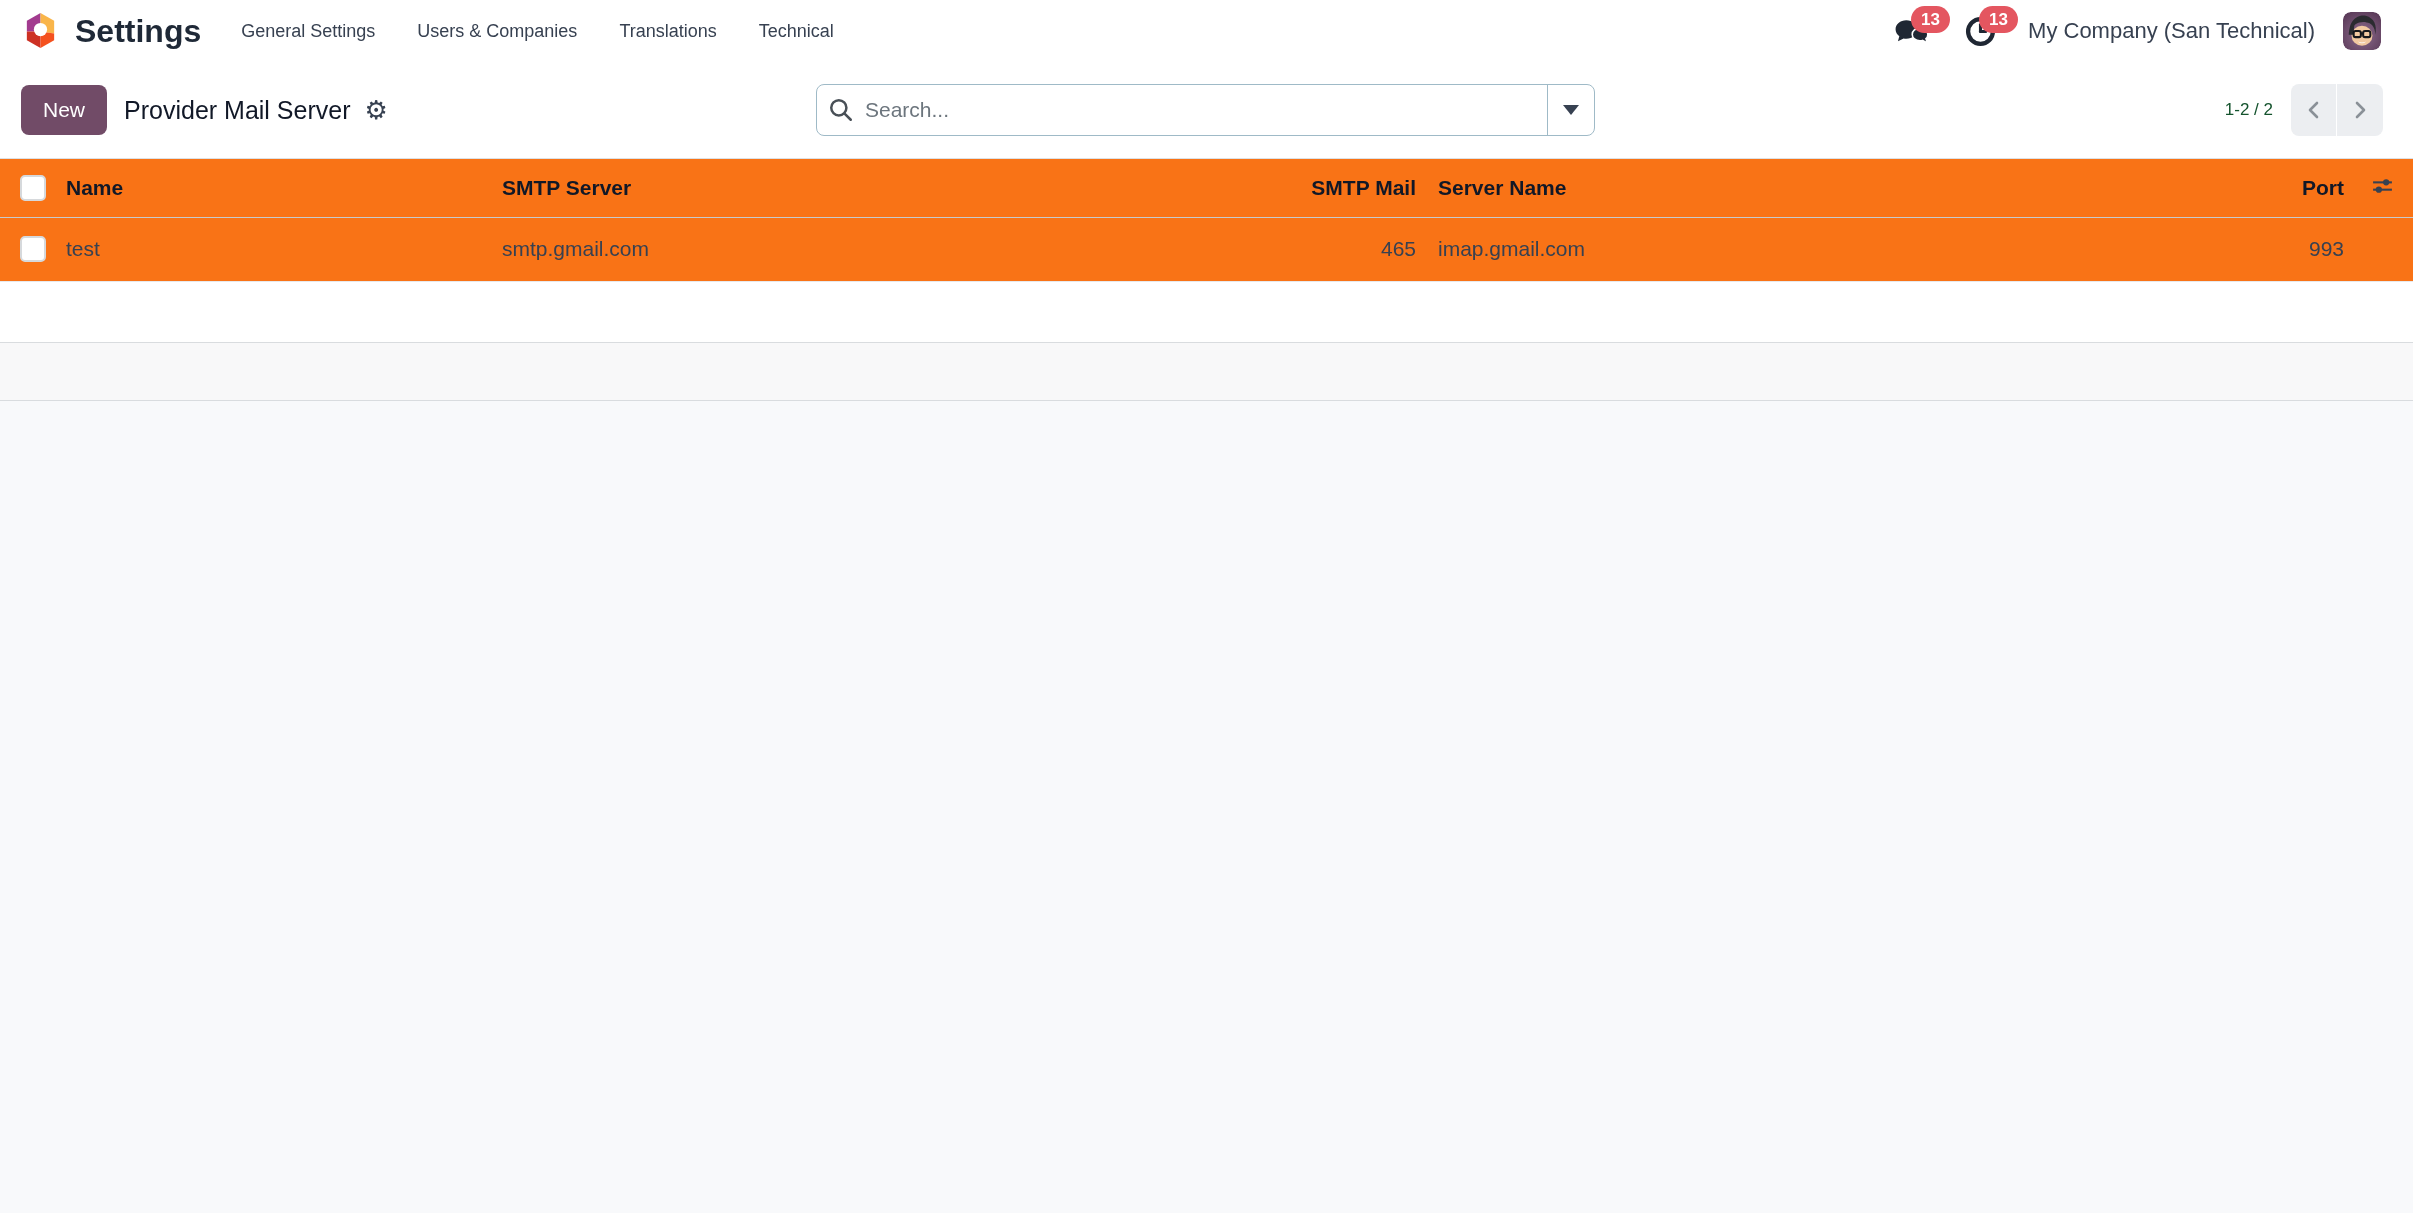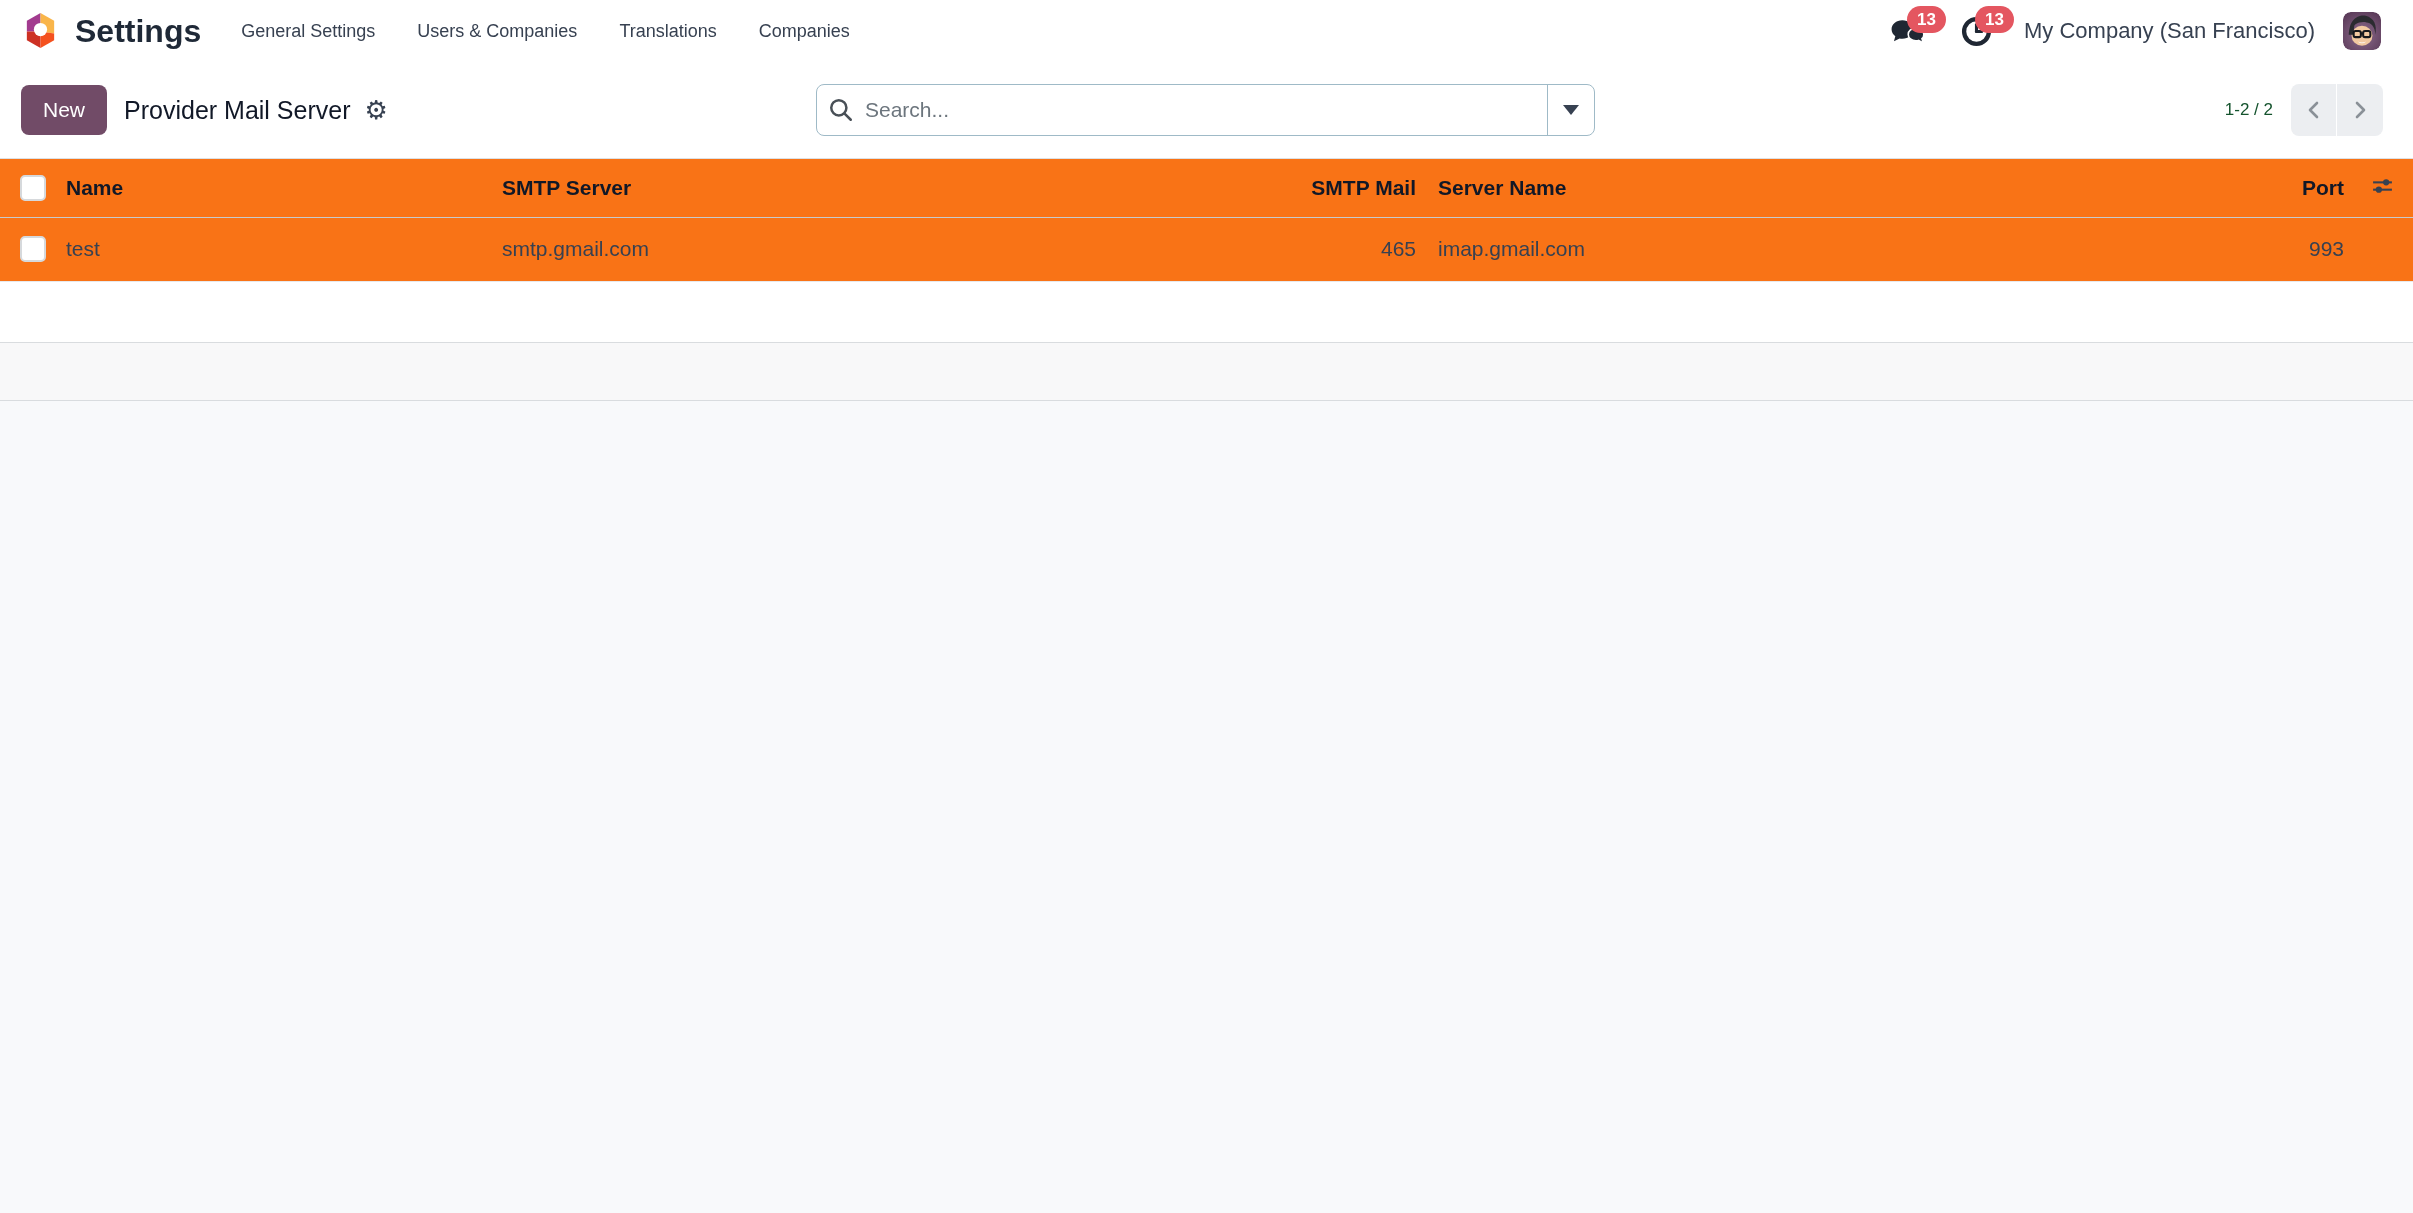--- a/index.html
+++ b/index.html
@@ -141,21 +141,21 @@
         <circle cx="20" cy="19" r="6.8" fill="#ffffff"></circle>
       </svg>
     </span>
     <span class="app-name">Settings</span>
   </div>
 
   <nav class="menu">
     <span class="menu-item">General Settings</span>
     <span class="menu-item">Users &amp; Companies</span>
     <span class="menu-item">Translations</span>
-    <span class="menu-item">Companies</span>
+    <span class="menu-item">Technical</span>
   </nav>
 
   <div class="navbar-right">
     <div class="systray-icon-wrap">
       <span style="display:flex;">
         <svg width="34" height="25" viewBox="0 0 30 22">
           <path fill="#1f2733" d="M10 1 C4.5 1 0.5 4.6 0.5 9 C0.5 11.5 1.8 13.7 3.8 15.1 L2.6 19.6 L7.6 17.1 C8.4 17.3 9.2 17.4 10 17.4 C15.5 17.4 19.5 13.6 19.5 9 C19.5 4.6 15.5 1 10 1 Z"></path>
           <path fill="#1f2733" stroke="#ffffff" stroke-width="1.4" d="M22 8 C18.1 8 15.2 10.5 15.2 13.6 C15.2 16.7 18.1 19.2 22 19.2 C22.8 19.2 23.6 19.1 24.3 18.9 L28.4 21 L27.3 17.3 C28.5 16.3 29 15 29 13.6 C29 10.5 25.9 8 22 8 Z"></path>
         </svg>
       </span>
@@ -166,21 +166,21 @@
       <span style="display:flex;">
         <svg width="31" height="31" viewBox="0 0 26 26">
           <circle cx="13" cy="13" r="10.4" fill="none" stroke="#1f2733" stroke-width="3.6"></circle>
           <line x1="13" y1="13" x2="13" y2="7.2" stroke="#1f2733" stroke-width="2.6" stroke-linecap="round"></line>
           <line x1="13" y1="13" x2="17.4" y2="13" stroke="#1f2733" stroke-width="2.6" stroke-linecap="round"></line>
         </svg>
       </span>
       <span class="badge-pill">13</span>
     </div>
 
-    <span class="company-name">My Company (San Francisco)</span>
+    <span class="company-name">My Company (San Technical)</span>
 
     <div class="avatar">
       <svg width="38" height="38" viewBox="0 0 40 40">
         <defs>
           <radialGradient id="avbg" cx="50%" cy="60%" r="75%">
             <stop offset="0%" stop-color="#8d6c8d"></stop>
             <stop offset="100%" stop-color="#553553"></stop>
           </radialGradient>
         </defs>
         <rect width="40" height="40" rx="8" fill="url(#avbg)"></rect>

